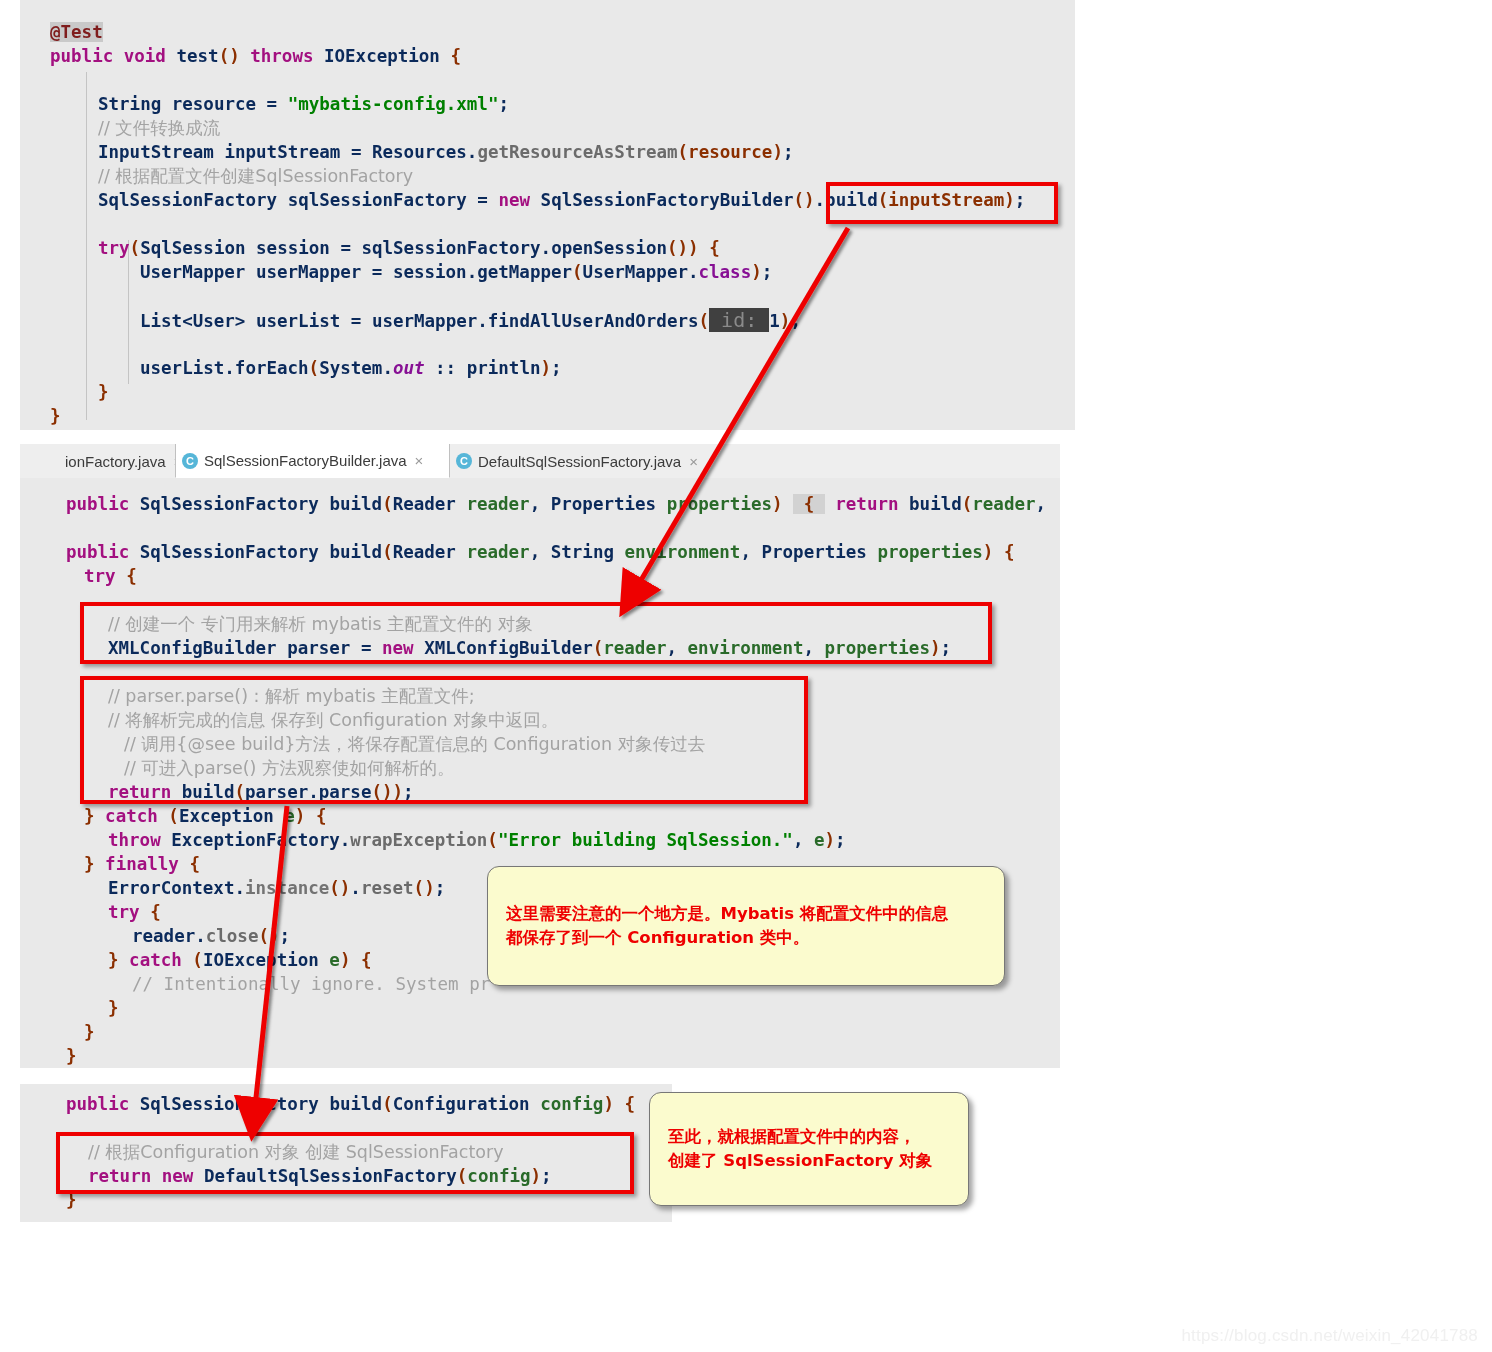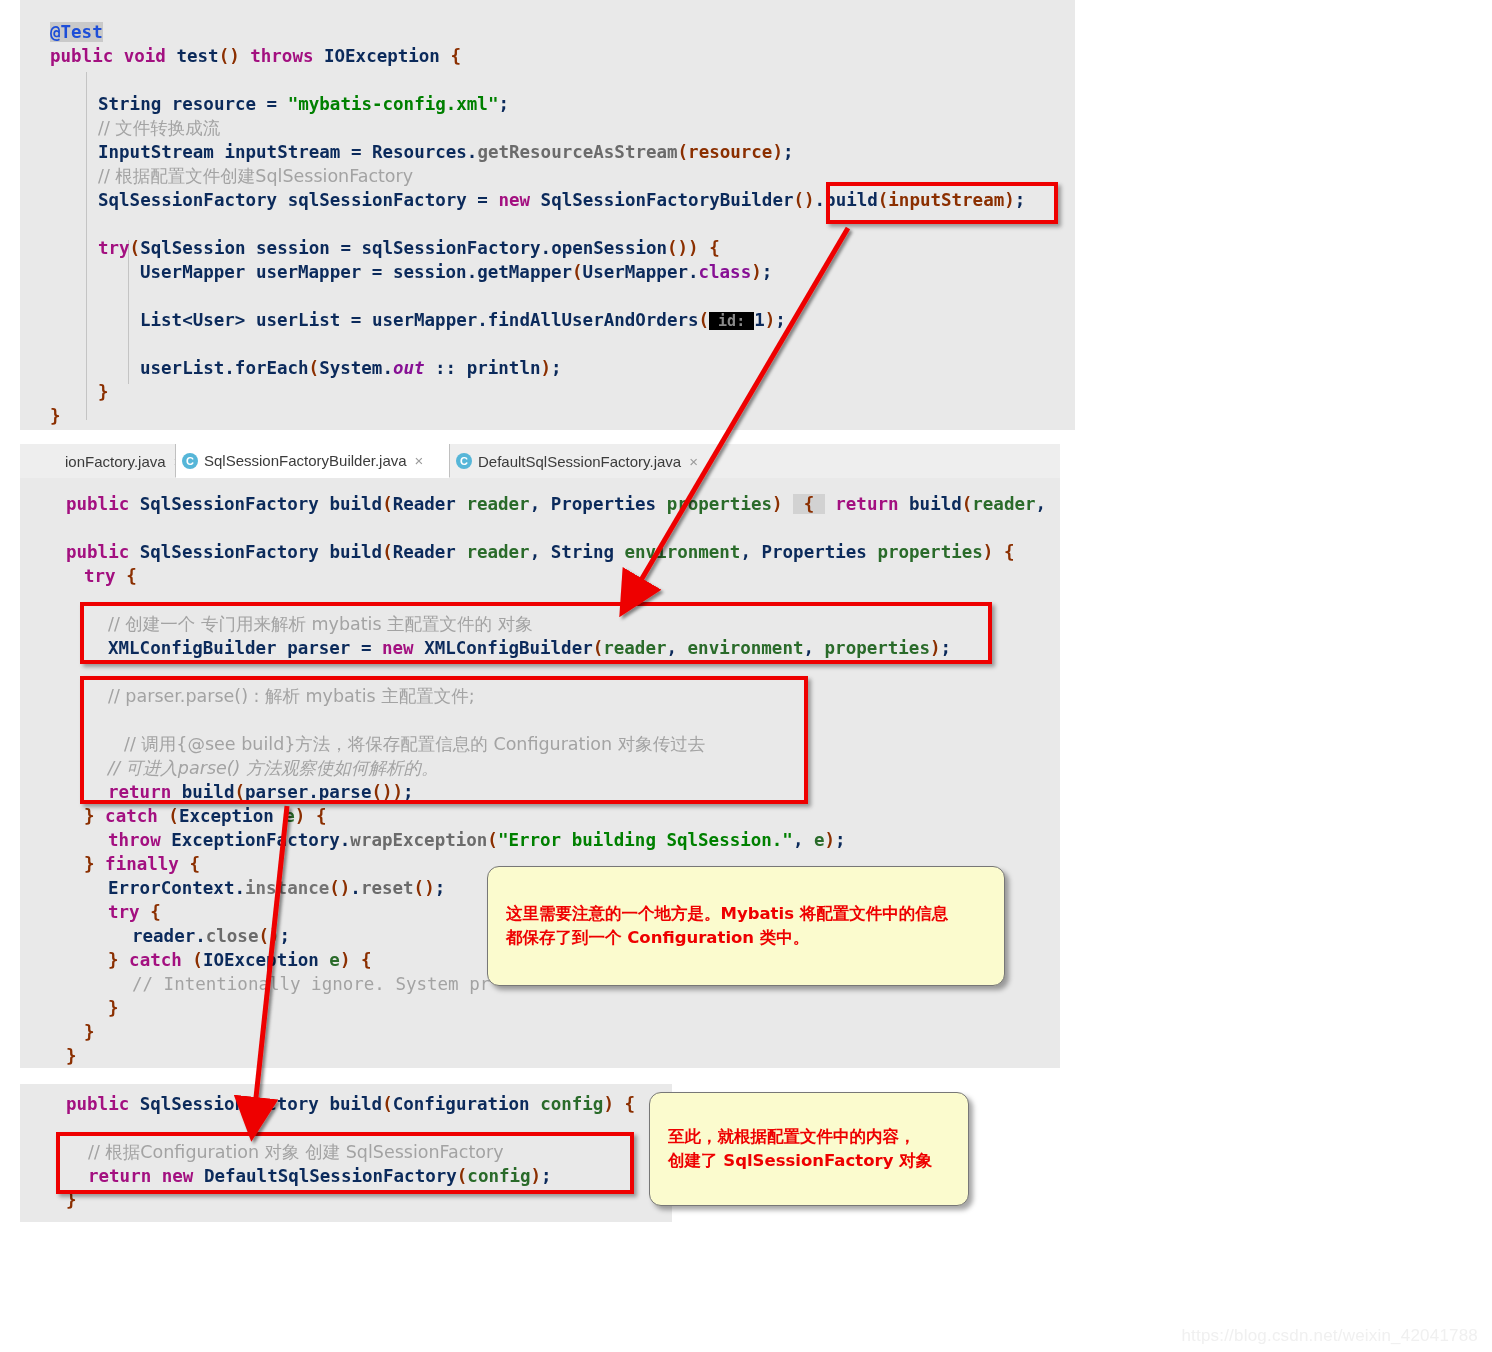--- a/index.html
+++ b/index.html
@@ -19,22 +19,22 @@
   .line{position:absolute;left:30px;white-space:pre;}
   .kw{color:#a31080;}
   .str{color:#008000;}
   .cmt{color:#a3a3a3;font-weight:normal;}
   .cmtcn{color:#a3a3a3;font-weight:normal;font-family:"DejaVu Sans","Liberation Sans",sans-serif;}
   .num{color:#871094;}
   .par{color:#8b2f00;}
   .fld{color:#871094;font-style:italic;}
   .typ{color:#0b2a5b;}
   .mth{color:#0b2a5b;}
-  .ann{color:#1d4ed8;background:#c9c9c9;}
-  .hintparam{color:#8a8a8a;background:#000000;font-weight:bold;font-size:15px;}
+  .ann{color:#7f1d1d;background:#c9c9c9;}
+  .hintparam{color:#8a8a8a;background:#404040;font-weight:normal;font-size:20px;}
   .plain{color:#0b2a5b;}
   .brk{color:#8b2f00;}
   .hl{background:#d2d2d2;}
   .green{color:#2a6b2a;}
 
   
   .guide{position:absolute;width:1px;background:#c4c4c4;}
 
   
   #tabbar{
@@ -135,22 +135,23 @@
 
   <div class="mline" style="top:14px;"><span class="kw">public</span> <span class="typ">SqlSessionFactory</span> <span class="mth">build</span><span class="brk">(</span><span class="typ">Reader</span> <span class="green">reader</span><span class="plain">,</span> <span class="typ">Properties</span> <span class="green">properties</span><span class="brk">)</span> <span class="hl"> </span><span class="hl brk">{</span><span class="hl"> </span> <span class="kw">return</span> <span class="mth">build</span><span class="brk">(</span><span class="green">reader</span><span class="plain">,</span></div>
 
   <div class="mline" style="top:62px;"><span class="kw">public</span> <span class="typ">SqlSessionFactory</span> <span class="mth">build</span><span class="brk">(</span><span class="typ">Reader</span> <span class="green">reader</span><span class="plain">,</span> <span class="typ">String</span> <span class="green">environment</span><span class="plain">,</span> <span class="typ">Properties</span> <span class="green">properties</span><span class="brk">)</span> <span class="brk">{</span></div>
   <div class="mline" style="top:86px;left:64px;"><span class="kw">try</span> <span class="brk">{</span></div>
 
   <div class="mline" style="top:134px;left:88px;"><span class="cmtcn">// 创建一个 专门用来解析 mybatis 主配置文件的 对象</span></div>
   <div class="mline" style="top:158px;left:88px;"><span class="typ">XMLConfigBuilder</span> <span class="plain">parser</span> <span class="plain">=</span> <span class="kw">new</span> <span class="typ">XMLConfigBuilder</span><span class="brk">(</span><span class="green">reader</span><span class="plain">,</span> <span class="green">environment</span><span class="plain">,</span> <span class="green">properties</span><span class="brk">)</span><span class="plain">;</span></div>
 
   <div class="mline" style="top:206px;left:88px;"><span class="cmtcn">// parser.parse() : 解析 mybatis 主配置文件;</span></div>
+  <div class="mline" style="top:230px;left:88px;"><span class="cmtcn">// 将解析完成的信息 保存到 Configuration 对象中返回。</span></div>
   <div class="mline" style="top:254px;left:88px;margin-left:16px;"><span class="cmtcn">// 调用{@see build}方法，将保存配置信息的 Configuration 对象传过去</span></div>
-  <div class="mline" style="top:278px;left:88px;font-style:italic;"><span class="cmtcn">// 可进入parse() 方法观察使如何解析的。</span></div>
+  <div class="mline" style="top:278px;left:104px;"><span class="cmtcn">// 可进入parse() 方法观察使如何解析的。</span></div>
   <div class="mline" style="top:302px;left:88px;"><span class="kw">return</span> <span class="mth">build</span><span class="brk">(</span><span class="plain">parser</span><span class="plain">.</span><span class="mth">parse</span><span class="brk">())</span><span class="plain">;</span></div>
 
   <div class="mline" style="top:326px;left:64px;"><span class="brk">}</span> <span class="kw">catch</span> <span class="brk">(</span><span class="typ">Exception</span> <span class="green">e</span><span class="brk">)</span> <span class="brk">{</span></div>
   <div class="mline" style="top:350px;left:88px;"><span class="kw">throw</span> <span class="typ">ExceptionFactory</span><span class="plain">.</span><span class="mth" style="color:#6b6b6b;">wrapException</span><span class="brk">(</span><span class="str">"Error building SqlSession."</span><span class="plain">,</span> <span class="green">e</span><span class="brk">)</span><span class="plain">;</span></div>
   <div class="mline" style="top:374px;left:64px;"><span class="brk">}</span> <span class="kw">finally</span> <span class="brk">{</span></div>
   <div class="mline" style="top:398px;left:88px;"><span class="typ">ErrorContext</span><span class="plain">.</span><span class="mth" style="color:#737373;">instance</span><span class="brk">()</span><span class="plain">.</span><span class="mth" style="color:#6b6b6b;">reset</span><span class="brk">()</span><span class="plain">;</span></div>
   <div class="mline" style="top:422px;left:88px;"><span class="kw">try</span> <span class="brk">{</span></div>
   <div class="mline" style="top:446px;left:112px;"><span class="plain">reader</span><span class="plain">.</span><span class="mth" style="color:#6b6b6b;">close</span><span class="brk">()</span><span class="plain">;</span></div>
   <div class="mline" style="top:470px;left:88px;"><span class="brk">}</span> <span class="kw">catch</span> <span class="brk">(</span><span class="typ">IOException</span> <span class="green">e</span><span class="brk">)</span> <span class="brk">{</span></div>
   <div class="mline" style="top:494px;left:112px;"><span class="cmt">// Intentionally ignore. System pr</span></div>

